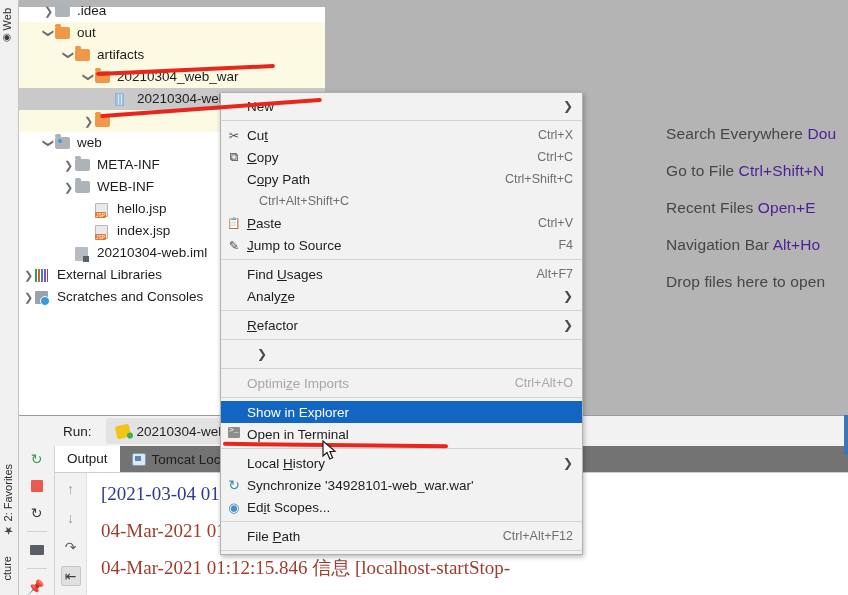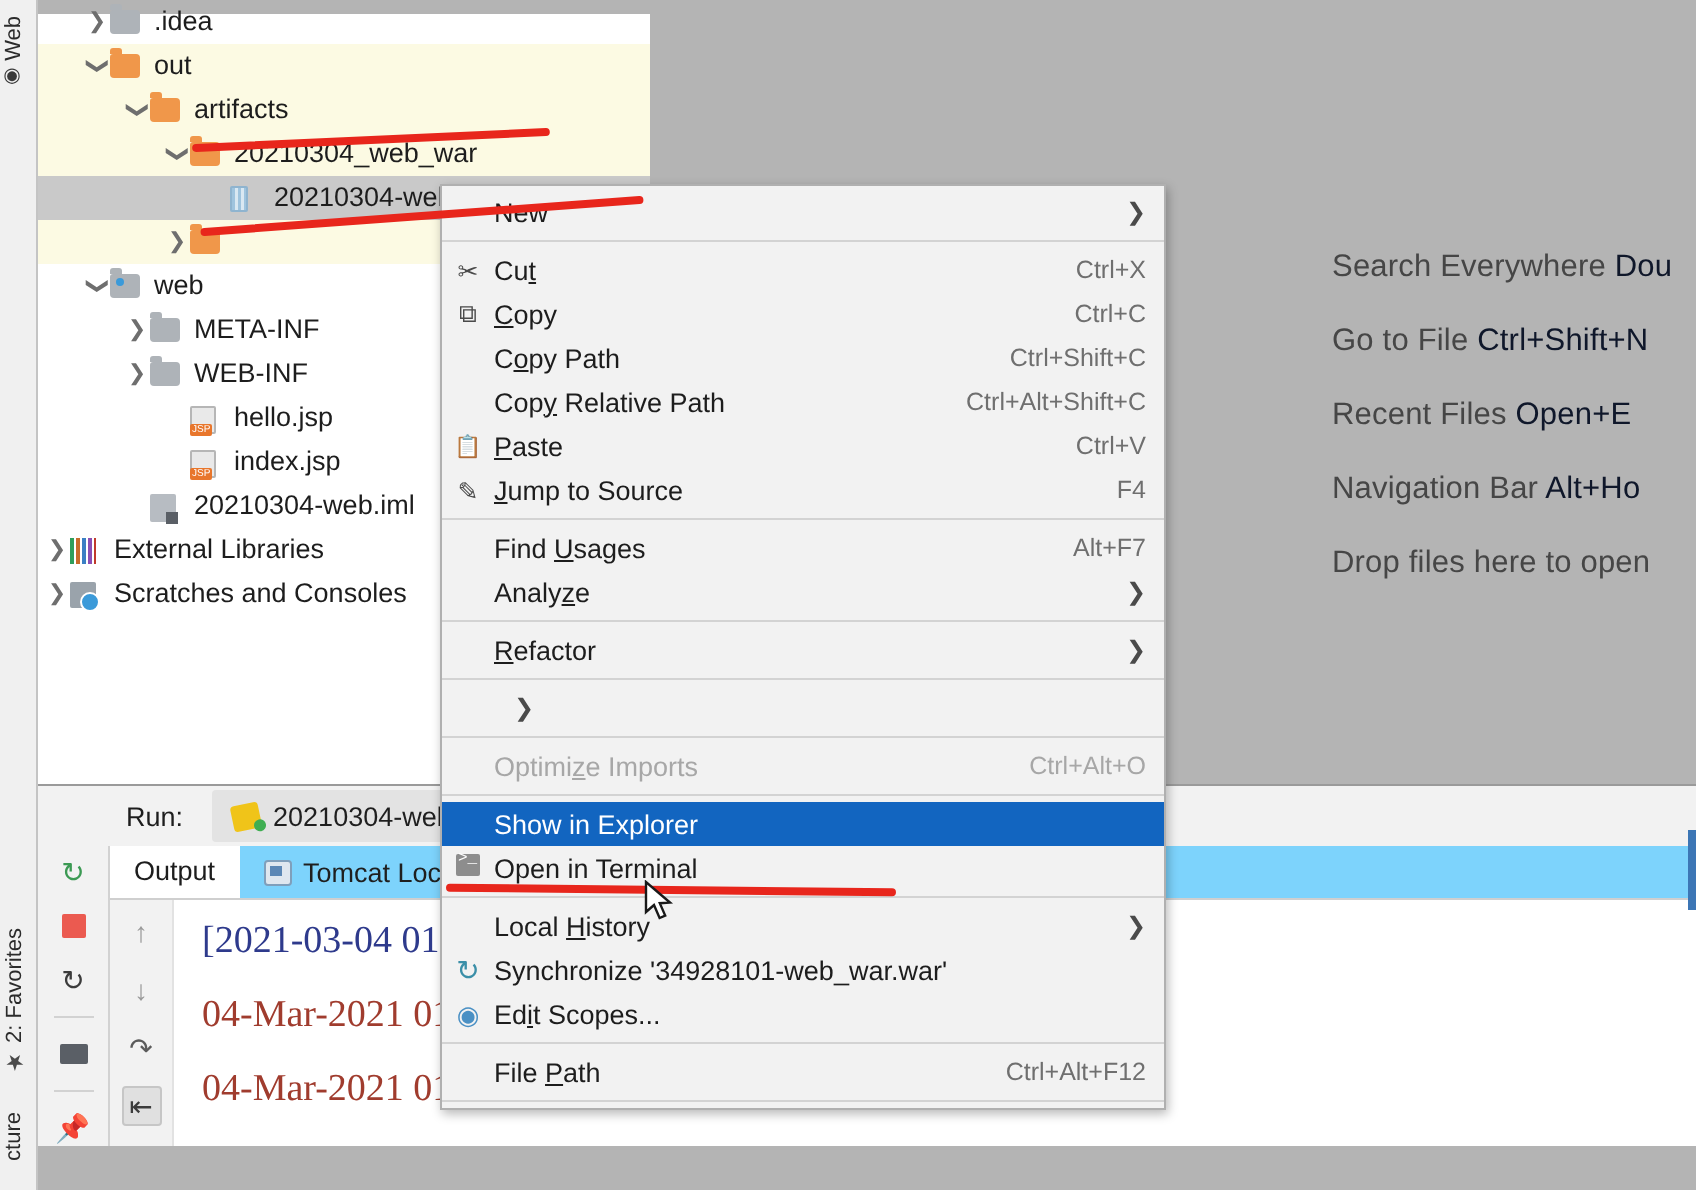--- a/index.html
+++ b/index.html
@@ -93,25 +93,25 @@
   }
   .hints {
     position: absolute; left: 0; top: 0; width: 523px; height: 415px;
     display: flex; flex-direction: column; justify-content: center;
     padding-left: 341px; gap: 19px;
   }
   .hint {
     font-size: 15.5px; color: #464646; white-space: nowrap;
     letter-spacing: 0.1px;
   }
-  .hint .key { color: #0f172a; }
+  .hint .key { color: #4c1d95; }
 
   
   .run-panel {
-    position: absolute; left: 19px; top: 392px; width: 829px; height: 180px;
+    position: absolute; left: 19px; top: 415px; width: 829px; height: 180px;
     background: #f2f2f2; z-index: 2; border-top: 1px solid #9a9a9a;
   }
   .run-head {
     position: relative; height: 30px; display: flex; align-items: center;
     padding-left: 44px; background: #f2f2f2;
   }
   .run-label { font-size: 13.5px; color: #1d1d1d; margin-right: 14px; }
   .run-tab {
     display: flex; align-items: center; gap: 7px;
     background: #e3e3e3; padding: 5px 9px 5px 10px; border-radius: 2px;
@@ -131,21 +131,21 @@
     display: flex; flex-direction: column; align-items: center; padding-top: 4px; gap: 9px;
     background:#f2f2f2;
   }
   .sb-ic { width: 19px; height: 19px; display:flex;align-items:center;justify-content:center;
            font-size: 14px; color:#3c3c3c; }
   .sb-sep { width: 20px; height: 1px; background: #d2d2d2; }
 
   .run-main { flex: 1; position: relative; }
   .tabs-row {
     height: 27px; display: flex; align-items: stretch;
-    border-bottom: 1px solid #cfcfcf; background:#7dd3fc;
+    border-bottom: 1px solid #cfcfcf; background:#737373;
   }
   .ctab {
     display:flex;align-items:center;gap:6px;padding:0 12px;font-size:13.5px;
   }
   .ctab.active { background:#ffffff; border-bottom:2px solid #ffffff; color:#1d1d1d;}
   .tomcat-log-ic{display:inline-block;width:14px;height:13px;background:#dfe7ef;
     border:1px solid #7f9fbb;border-radius:2px;position:relative;}
   .tomcat-log-ic::after{content:"";position:absolute;left:2px;top:2px;width:6px;height:5px;background:#5b87b5;}
 
   .console-wrap { position:absolute; left:0; right:0; top:27px; bottom:0; display:flex; background:#fff;}
@@ -434,21 +434,20 @@
         <span class="mlabel"><u>C</u>opy</span>
         <span class="mshort">Ctrl+C</span>
       </div>
       <div class="mi">
         <span class="micon"></span>
         <span class="mlabel">C<u>o</u>py Path</span>
         <span class="mshort">Ctrl+Shift+C</span>
       </div>
       <div class="mi">
         <span class="micon"></span>
-        <span class="mlabel">Cop<u>y</u> Relative Path</span>
         <span class="mshort">Ctrl+Alt+Shift+C</span>
       </div>
       <div class="mi">
         <span class="micon"><span style="font-size:11px">📋</span></span>
         <span class="mlabel"><u>P</u>aste</span>
         <span class="mshort">Ctrl+V</span>
       </div>
       <div class="mi">
         <span class="micon"><span>✎</span></span>
         <span class="mlabel"><u>J</u>ump to Source</span>

